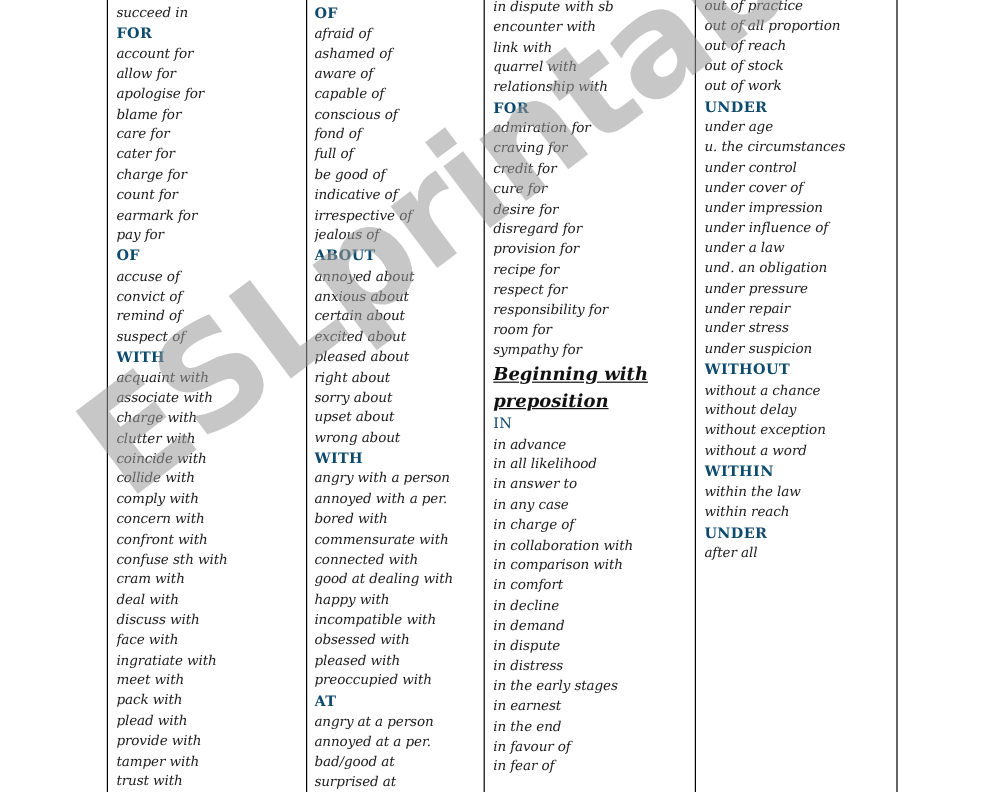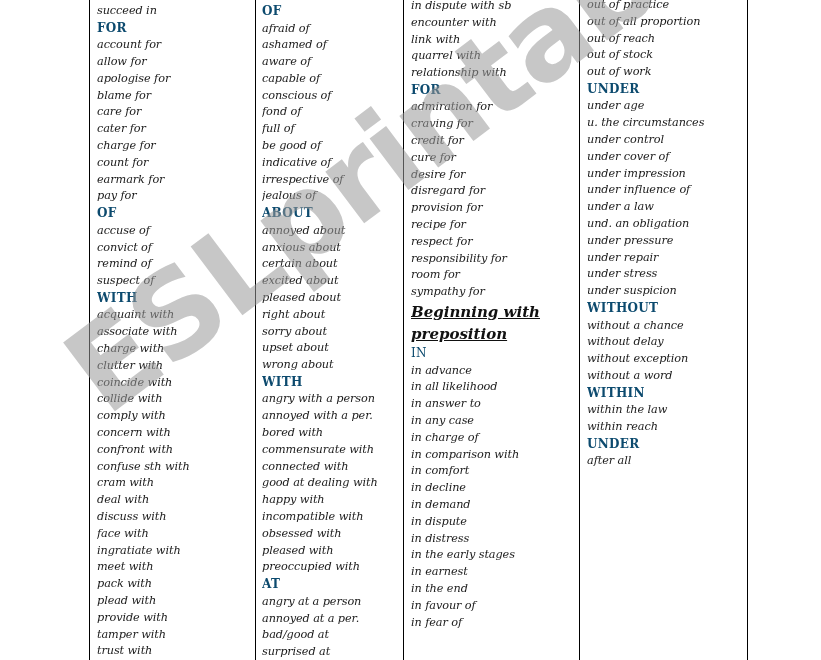--- a/index.html
+++ b/index.html
@@ -138,20 +138,21 @@
         <div class="item">room for</div>
         <div class="item">sympathy for</div>
         <div class="title">Beginning with</div>
         <div class="title">preposition</div>
         <div class="head plain">IN</div>
         <div class="item">in advance</div>
         <div class="item">in all likelihood</div>
         <div class="item">in answer to</div>
         <div class="item">in any case</div>
         <div class="item">in charge of</div>
+        <div class="item">in collaboration with</div>
         <div class="item">in comparison with</div>
         <div class="item">in comfort</div>
         <div class="item">in decline</div>
         <div class="item">in demand</div>
         <div class="item">in dispute</div>
         <div class="item">in distress</div>
         <div class="item">in the early stages</div>
         <div class="item">in earnest</div>
         <div class="item">in the end</div>
         <div class="item">in favour of</div>

